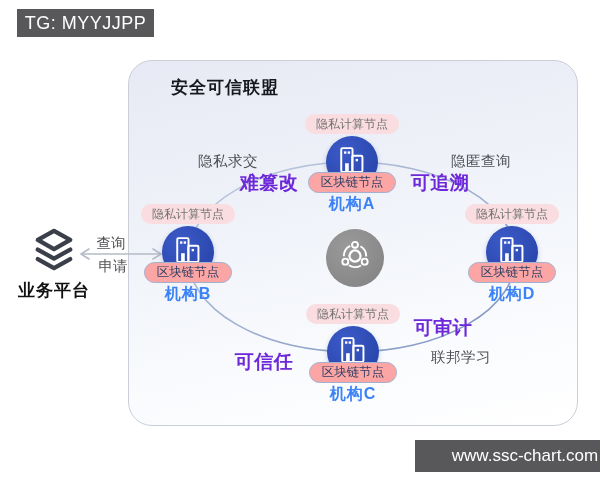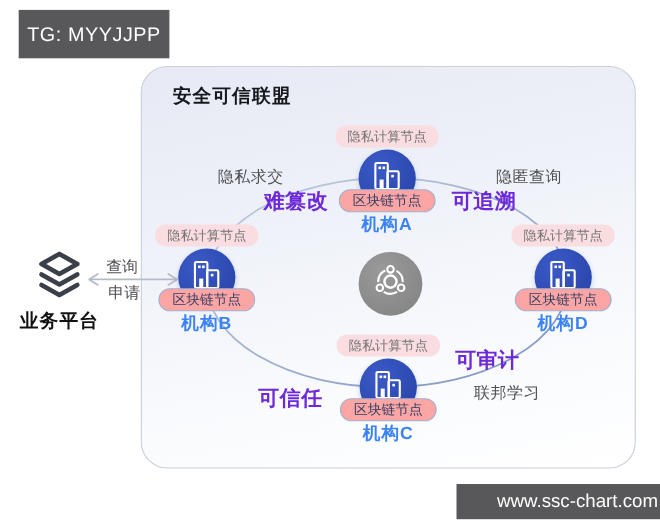--- a/index.html
+++ b/index.html
@@ -2,28 +2,28 @@
 <html><head>
 <meta charset="utf-8">
 <style>
   * { margin:0; padding:0; box-sizing:border-box; }
   html,body { background:#fff; }
   body { font-family:"Liberation Sans","DejaVu Sans",sans-serif; }
   .stage { position:relative; width:600px; height:480px; background:#fff; overflow:hidden; }
 
   
   .stamp { position:absolute; background:#58585a; color:#fff; display:flex; align-items:center; justify-content:center; }
-  .stamp-tl { left:17px; top:9px; width:137px; height:44px; font-size:18px; letter-spacing:.5px; }
+  .stamp-tl { left:17px; top:9px; width:137px; height:28px; font-size:18px; letter-spacing:.5px; }
   .stamp-br { left:415px; top:440px; width:220px; height:32px; font-size:17px; }
 
   
   .alliance-box { position:absolute; left:128px; top:60px; width:450px; height:366px;
     border-radius:24px; border:1px solid #c9ced9;
     background:linear-gradient(168deg,#e7eaf4 0%,#eef1f8 35%,#f8fafd 70%,#ffffff 100%); }
-  .alliance-title { position:absolute; left:157px; top:76px; font-size:17px; font-weight:bold; color:#16181d; letter-spacing:1px; }
+  .alliance-title { position:absolute; left:171px; top:76px; font-size:17px; font-weight:bold; color:#16181d; letter-spacing:1px; }
 
   
   .decor { position:absolute; left:0; top:0; width:600px; height:480px; pointer-events:none; }
 
   
   .org-node { position:absolute; width:120px; display:flex; flex-direction:column; align-items:center; }
   .node-a { left:292px; top:114px; }
   .node-b { left:128px; top:204px; }
   .node-c { left:293px; top:304px; }
   .node-d { left:452px; top:204px; }

